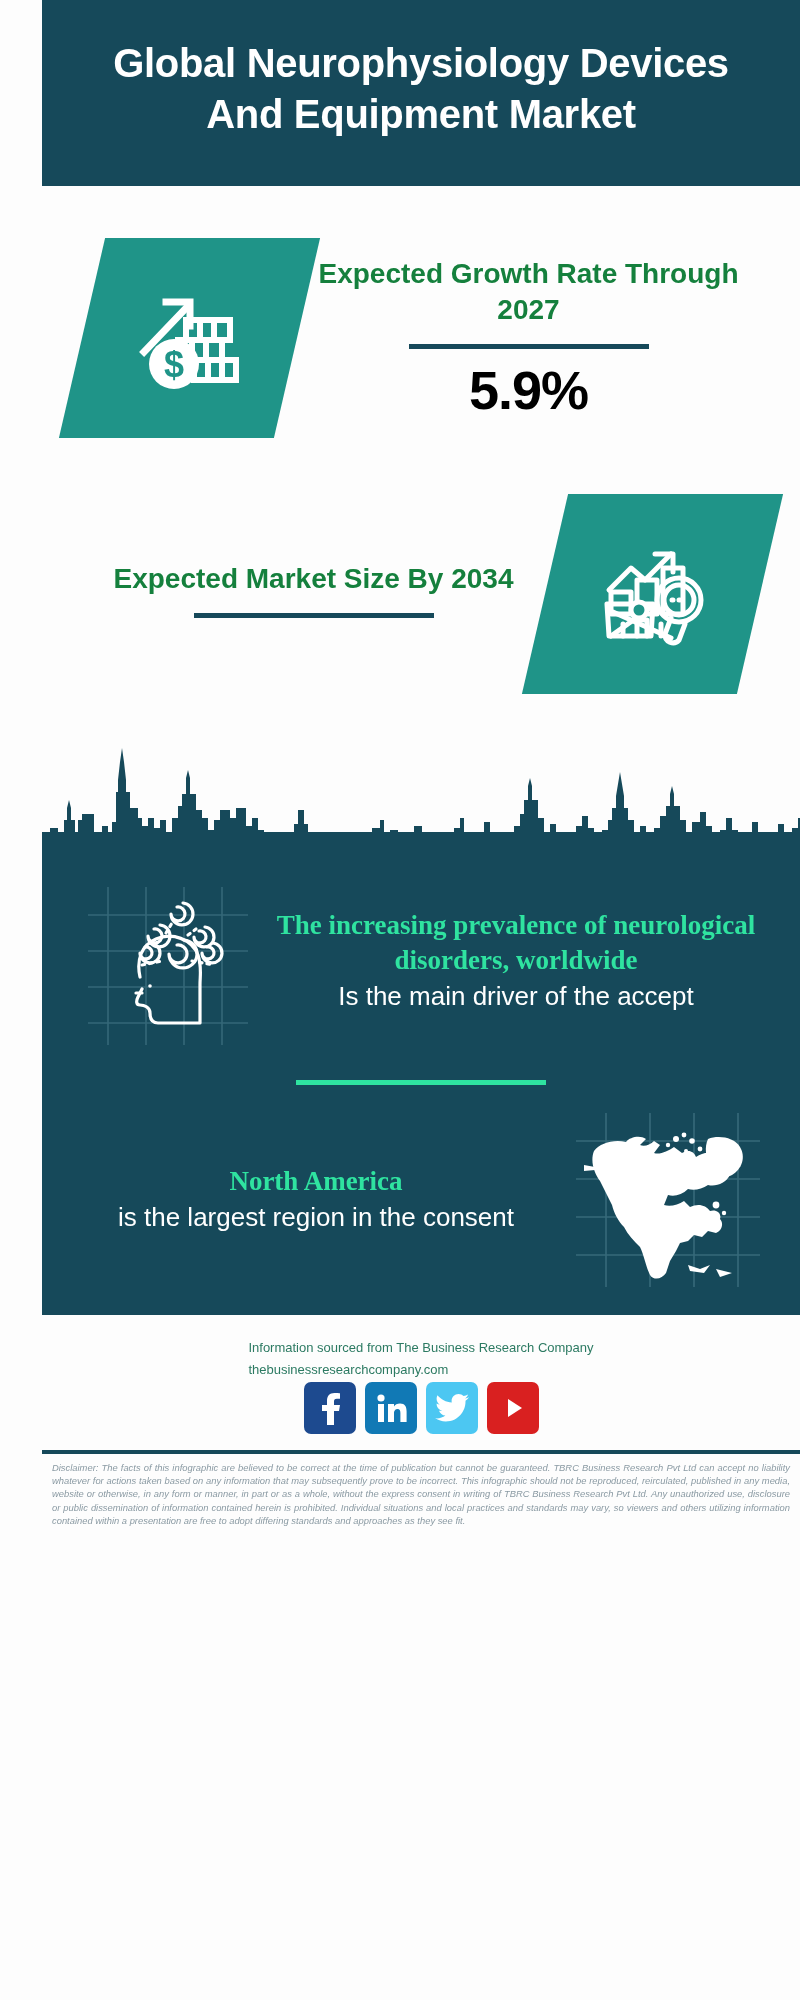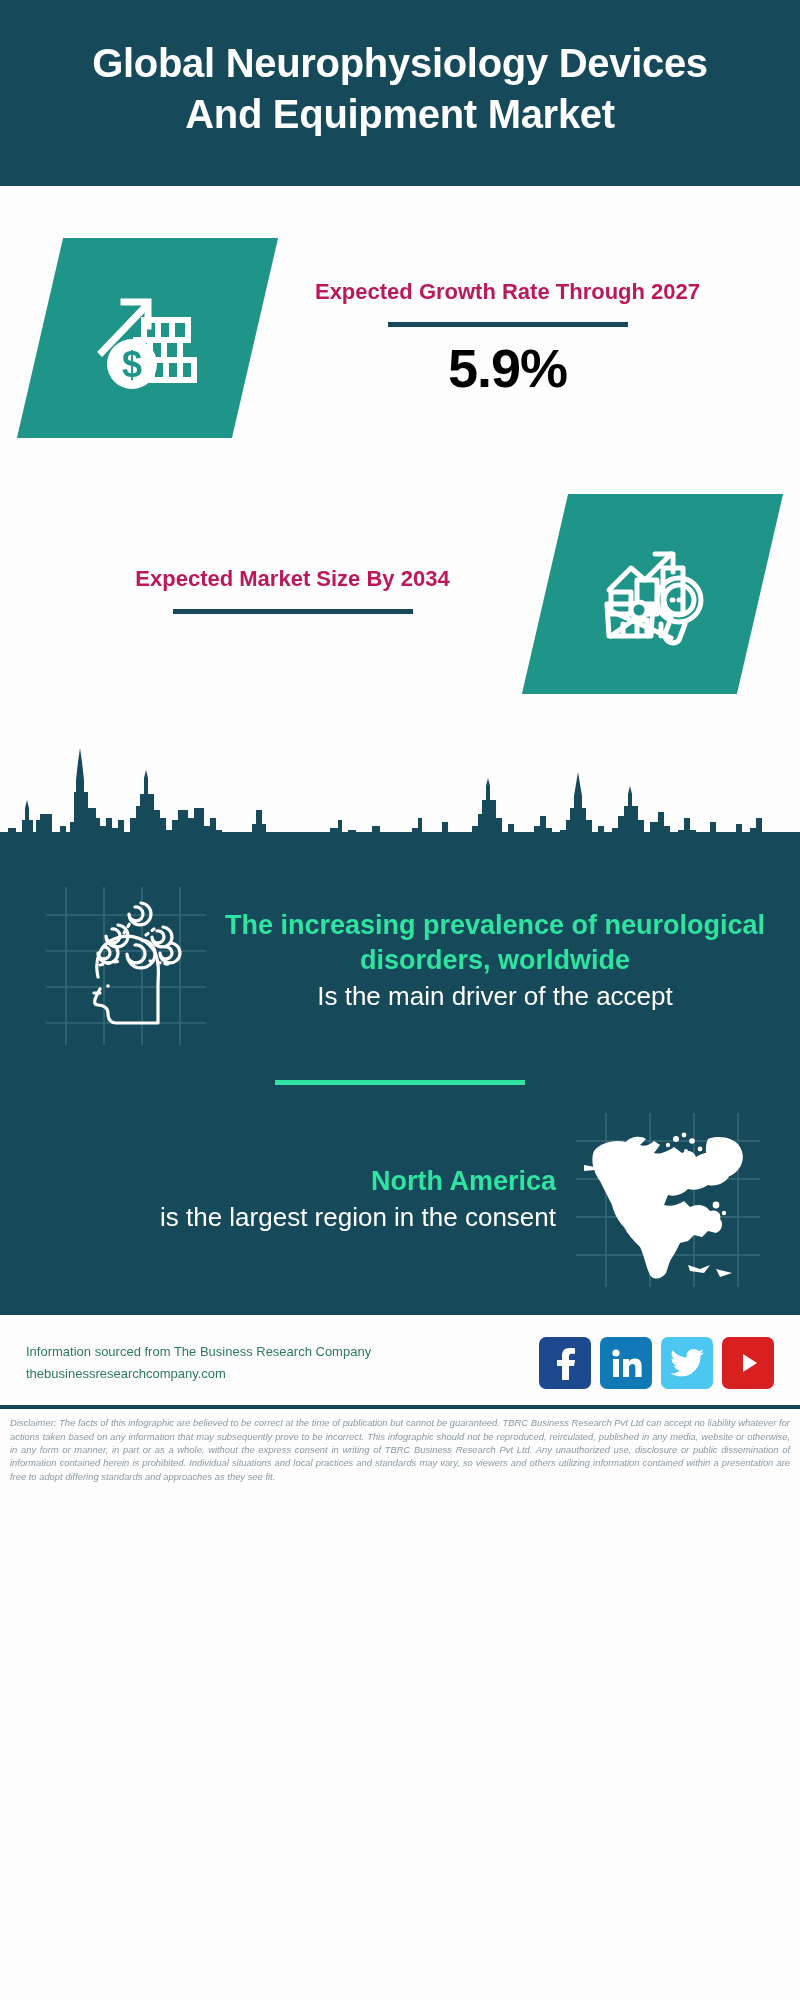--- a/index.html
+++ b/index.html
@@ -3,21 +3,21 @@
 <meta charset="utf-8">
 <style>
   * { margin:0; padding:0; box-sizing:border-box; }
   body {
     width:800px; height:2000px;
     font-family:"Liberation Sans", sans-serif;
     background:#ffffff;
     overflow:hidden;
     position:relative;
   }
-  #page { width:800px; height:2000px; position:relative; background:#fdfdfd; }
+  #page { width:800px; height:2000px; position:relative; background:#fdfdfd;padding-left:42px; }
 
   
   .header {
     background:#16495a;
     padding:38px 60px 46px 60px;
     text-align:center;
   }
   .header h1 {
     color:#ffffff;
     font-size:40px;
@@ -44,22 +44,22 @@
     flex:0 0 215px;
     display:flex;
     align-items:center;
     justify-content:center;
     transform:skewX(-13deg);
   }
   .tile > svg { transform:skewX(13deg); }
 
   .stat-text { flex:1; text-align:center; padding:0 8px; }
   .stat-label {
-    color:#be185d;
-    font-size:22px;
+    color:#15803d;
+    font-size:28px;
     font-weight:bold;
     line-height:1.28;
     text-align:center;
   }
   .stat-rule {
     width:240px;
     height:5px;
     background:#16495a;
     margin:16px auto 10px auto;
   }
@@ -84,46 +84,48 @@
   }
   .insight-icon { flex:0 0 190px; display:flex; justify-content:center; }
   .insight-text { flex:1; text-align:center; padding:0 6px; }
 
   .hl-green {
     color:#2fe3a0;
     font-size:27px;
     font-weight:bold;
     line-height:1.30;
     display:block;
+    font-family:Liberation Serif, serif;
   }
   .sub-white {
     color:#ffffff;
     font-size:26px;
     line-height:1.30;
     display:block;
     margin-top:2px;
   }
 
   .divider {
     width:250px; height:5px; background:#2fe3a0;
     margin:32px auto 24px auto;
   }
 
   .region-row {
     display:flex; align-items:center; padding:0 28px;
   }
-  .region-text { flex:1; text-align:right; padding:0 6px; }
+  .region-text { flex:1; text-align:center; padding:0 6px; }
   .region-icon { flex:0 0 210px; display:flex; justify-content:center; }
 
   
   .footer {
     background:#fdfdfd;
     display:flex;
     align-items:center;
     padding:22px 26px 16px 26px;
+    flex-direction:column;
   }
   .source { flex:1; }
   .source div {
     color:#2c7a62;
     font-size:13px;
     line-height:1.7;
   }
   .socials { display:flex; gap:9px; align-items:center; }
   .sbox {
     width:52px; height:52px; border-radius:7px;

